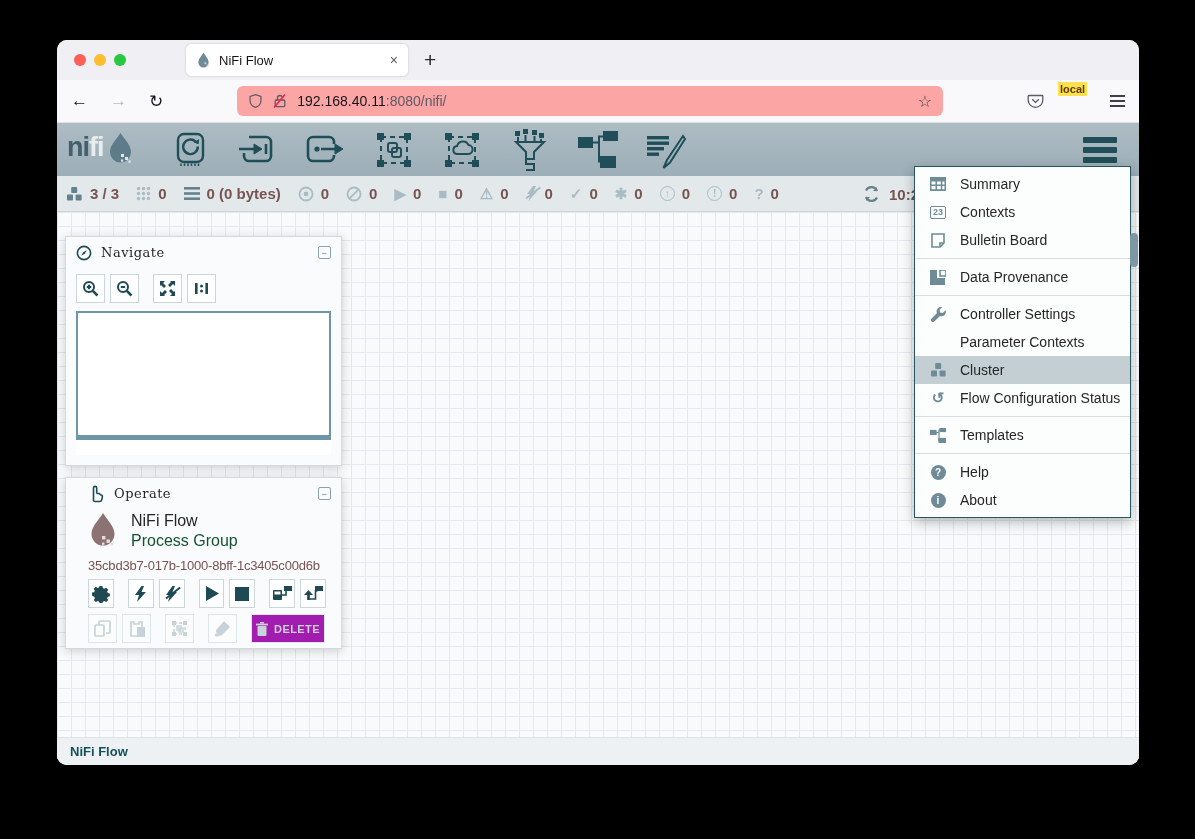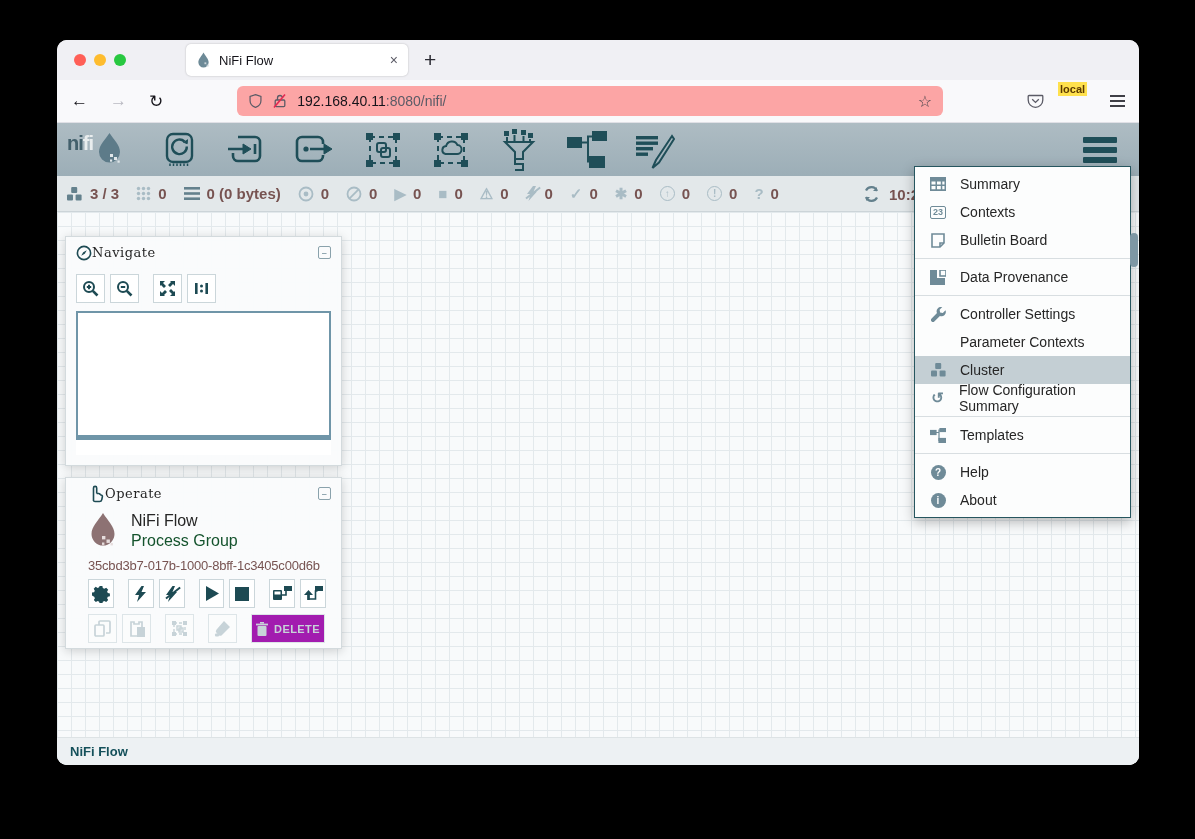--- a/index.html
+++ b/index.html
@@ -32,21 +32,21 @@
   .avatar { width:22px; height:22px; border-radius:50%; background:radial-gradient(circle at 35% 35%, #f8b060, #e98a2b); }
   .profile-tag{ position:absolute; top:-8px; left:-8px; background:#ffe14d; color:#5c3a00;
     font-size:11px; font-weight:bold; padding:0 2px; line-height:14px; }
   .ff-menu span{ display:block; width:15px; height:1.8px; background:#3f3f46; margin:3px 0; }
 
   
   .app { position:relative; height:642px; display:flex; flex-direction:column; background:#f8fafb; }
 
   .nifi-header { height:53px; background:linear-gradient(180deg,#aebcc3,#9caeb7);
     display:flex; align-items:center; padding:0 10px; flex:none; }
-  .logo { font-size:20px; font-weight:bold; letter-spacing:-1px; display:flex; align-items:flex-start; }
+  .logo { font-size:27px; font-weight:bold; letter-spacing:-1px; display:flex; align-items:flex-start; }
   .logo .ni{ color:#43606c; } .logo .fi{ color:#e9edee; }
   .components { display:flex; align-items:center; gap:24px; margin-left:34px; color:#1f4e58; }
   .comp { width:44px; height:42px; display:flex; align-items:center; justify-content:center; }
   .global-menu-btn { margin-left:auto; margin-right:12px; }
   .global-menu-btn span{ display:block; width:34px; height:6px; background:#1f4e58; border-radius:1px; margin:4px 0; }
 
   .status-bar { height:36px; background:#e3e8ea; border-bottom:1px solid #ccd4d8; flex:none;
     display:flex; align-items:center; padding:0 9px; gap:17px; position:relative;
     font-size:15px; font-weight:bold; color:#775351; }
   .sitem { display:flex; align-items:center; gap:7px; white-space:nowrap; }
@@ -64,21 +64,21 @@
     background-image:linear-gradient(#e3e9ec 1px,transparent 1px),linear-gradient(90deg,#e3e9ec 1px,transparent 1px);
     background-size:14px 14px; }
   .footer { height:28px; background:#edf1f3; border-top:1px solid #dde3e5; flex:none;
     display:flex; align-items:center; padding:0 13px; font-size:13px; font-weight:bold; color:#14505a; }
 
   
   .panel { position:absolute; left:8px; width:277px; background:rgba(250,251,252,.97);
     border:1px solid #d3dadd; box-shadow:0 2px 10px rgba(0,0,0,.18); z-index:5; }
   .panel-h { height:31px; display:flex; align-items:center; padding:0 10px;
     font-family:"DejaVu Serif","Liberation Serif",serif; font-size:13px; color:#262626; letter-spacing:.5px; }
-  .panel-h .ptitle { flex:1; }
+  .panel-h .ptitle { margin-left:9px; flex:1; }
   .collapse { width:13px; height:13px; border:1.5px solid #8aa2ac; color:#708d99; border-radius:2px;
     display:flex; align-items:center; justify-content:center; font-size:11px; line-height:1; }
   .navigate { top:113px; height:230px; }
   .nav-btns { display:flex; padding:6px 10px 4px; }
   .sqbtn { width:29px; height:29px; background:#fff; border:1px solid #cbd6da; color:#1d4a53;
     display:inline-flex; align-items:center; justify-content:center; margin-right:5px; }
   .gap8 { margin-left:9px; }
   .birdseye { margin:4px 10px 0; height:129px; background:#fff;
     border:2px solid #6f95a8; border-bottom-width:5px; }
   .birdseye-strip { margin:0 10px; height:15px; background:#fff; }
@@ -612,21 +612,21 @@
               <rect x="1" y="8.4" width="6" height="6" rx="1"></rect>
               <rect x="9.6" y="8.4" width="6" height="6" rx="1"></rect>
             </svg>
           </span>
         <span>Cluster</span>
       </div>
       <div class="mitem">
         <span class="micon" style="font-weight:bold;font-size:15px">
             <span>↺</span>
           </span>
-        <span>Flow Configuration Summary</span>
+        <span>Flow Configuration Status</span>
       </div>
       <div class="mdiv"></div>
       <div class="mitem">
         <span class="micon">
             <svg width="16" height="15" viewBox="0 0 16 15" stroke="currentColor" stroke-width="1.2">
               <g fill="currentColor">
                 <rect x="0" y="2.5" width="6" height="4"></rect>
                 <rect x="10" y="0" width="6" height="3.5"></rect>
                 <rect x="9" y="10.5" width="6.5" height="4"></rect>
               </g>

